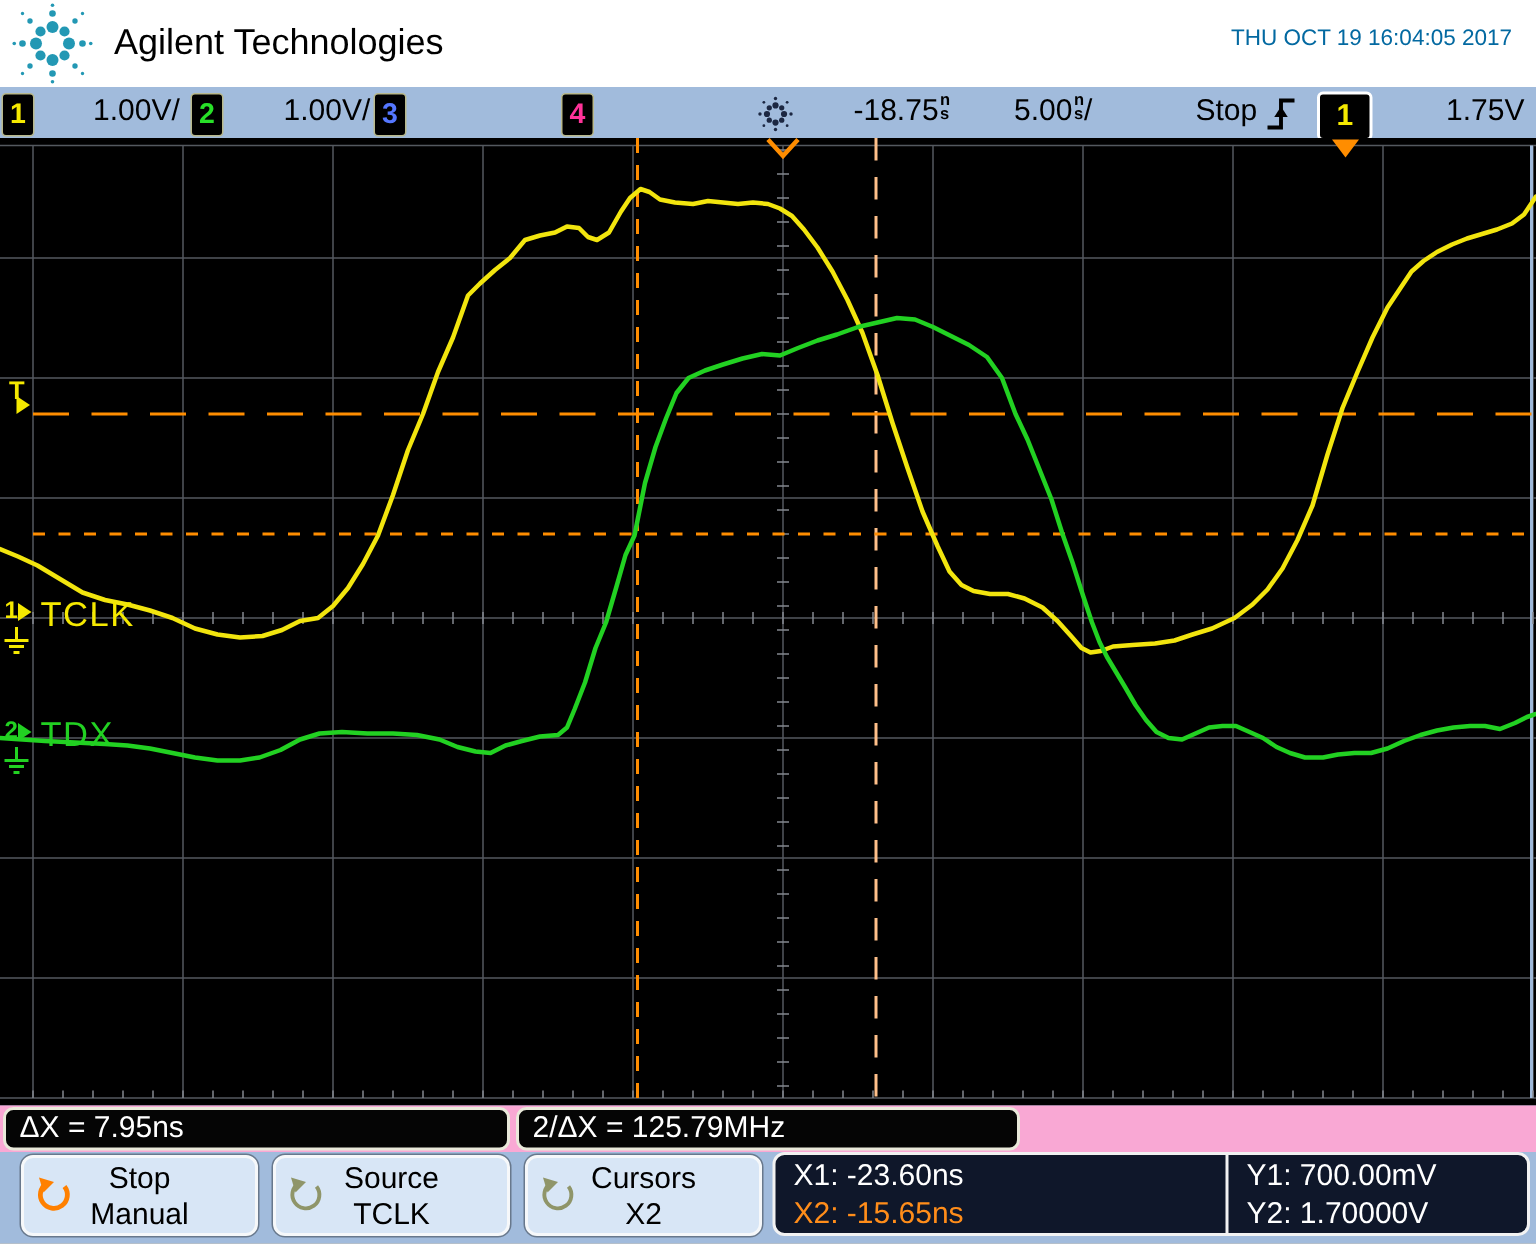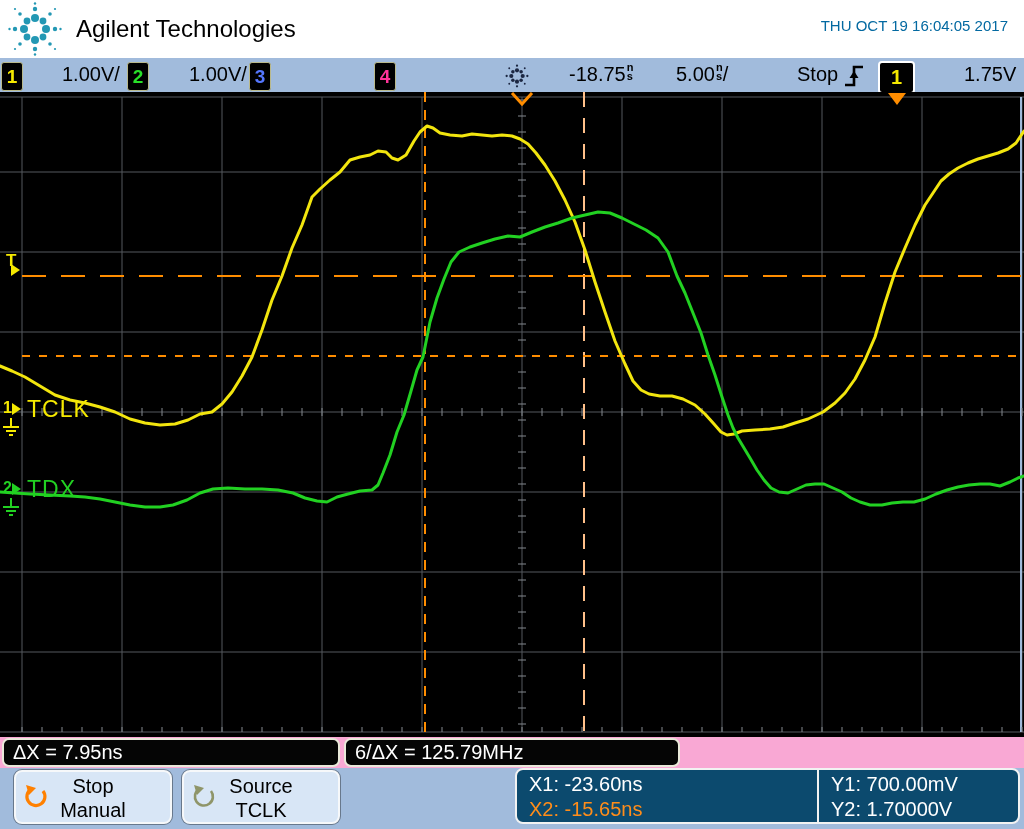--- a/index.html
+++ b/index.html
@@ -42,21 +42,21 @@
   .measrow{position:absolute;left:0;top:737px;width:1024px;height:31px;background:#f9a8d4;}
   .measbox{position:absolute;top:1px;height:25px;background:#050505;border:2px solid #e9e9da;
            border-radius:7px;color:#fff;font-size:20px;line-height:25px;padding-left:9px;white-space:nowrap;}
   
   .softrow{position:absolute;left:0;top:768px;width:1024px;height:61px;background:#a1bbdc;}
   .softkey{position:absolute;top:2px;width:154px;height:50px;background:#d8e6f6;
            border:2px solid #f6f8fa;box-shadow:0 0 0 1px #68788c;border-radius:8px;
            text-align:center;color:#000;font-size:20px;}
   .softkey .l1{margin-top:3px;} .softkey .l2{margin-top:1px;}
   .knob{position:absolute;left:7px;top:12px;}
-  .curbox{position:absolute;left:515px;top:0px;width:501px;height:52px;background:#0c4a6e;
+  .curbox{position:absolute;left:515px;top:0px;width:501px;height:52px;background:#0f172a;
           border:2px solid #f2f2f2;border-radius:8px;color:#fff;font-size:20px;}
   .curbox .col{position:absolute;top:2px;line-height:25px;white-space:nowrap;}
   .curdiv{position:absolute;left:300px;top:0;width:0;height:52px;border-left:2px solid #f2f2f2;}
   .orange{color:#ff8d1a;}
 </style>
 </head>
 <body>
 
 <div id="screen">
 
@@ -339,39 +339,47 @@
           <line x1="1" y1="9" x2="17" y2="9"></line>
           <line x1="4" y1="13" x2="14" y2="13"></line>
           <line x1="7" y1="17" x2="11" y2="17"></line>
         </g>
     </svg>
     <div class="wavelabel green" style="left:27px;top:386px;">TDX</div>
   </div>
 
   <div class="measrow">
     <div class="measbox" style="left:2px;width:325px;">ΔX = 7.95ns</div>
-    <div class="measbox" style="left:344px;width:323px;">6/ΔX = 125.79MHz</div>
+    <div class="measbox" style="left:344px;width:323px;">2/ΔX = 125.79MHz</div>
   </div>
 
   <div class="softrow">
     <div class="softkey" style="left:14px;">
       <svg class="knob" width="26" height="26" viewBox="0 0 26 26">
         <path d="M8 5 A 9 9 0 1 0 20 7" fill="none" stroke="#ff8000" stroke-width="3.2"></path>
         <polygon points="3,1 13,4 6,11" fill="#ff8000"></polygon>
       </svg>
       <div class="l1">Stop</div>
       <div class="l2">Manual</div>
     </div>
     <div class="softkey" style="left:182px;">
       <svg class="knob" width="26" height="26" viewBox="0 0 26 26">
         <path d="M8 5 A 9 9 0 1 0 20 7" fill="none" stroke="#8f9569" stroke-width="2.6"></path>
         <polygon points="3,1 13,4 6,11" fill="#8f9569"></polygon>
       </svg>
       <div class="l1">Source</div>
       <div class="l2">TCLK</div>
+    </div>
+    <div class="softkey" style="left:350px;">
+      <svg class="knob" width="26" height="26" viewBox="0 0 26 26">
+        <path d="M8 5 A 9 9 0 1 0 20 7" fill="none" stroke="#8f9569" stroke-width="2.6"></path>
+        <polygon points="3,1 13,4 6,11" fill="#8f9569"></polygon>
+      </svg>
+      <div class="l1">Cursors</div>
+      <div class="l2">X2</div>
     </div>
 
     <div class="curbox">
       <div class="col" style="left:12px;">
         <div>X1: -23.60ns</div>
         <div class="orange">X2: -15.65ns</div>
       </div>
       <div class="curdiv"></div>
       <div class="col" style="left:314px;">
         <div>Y1: 700.00mV</div>

